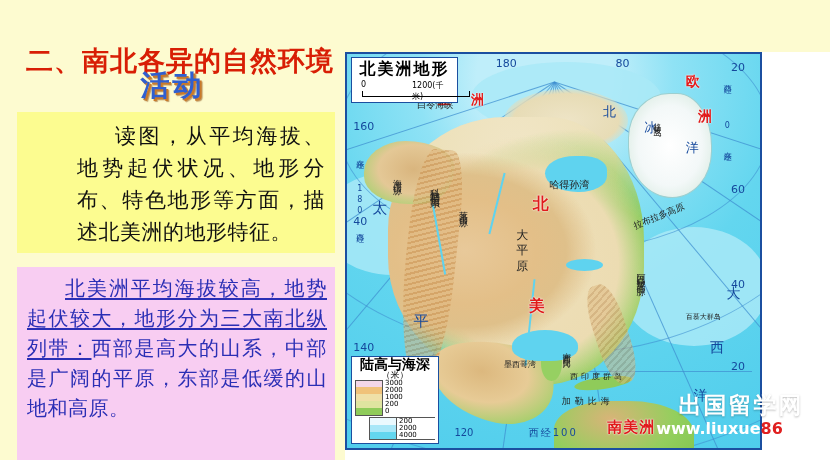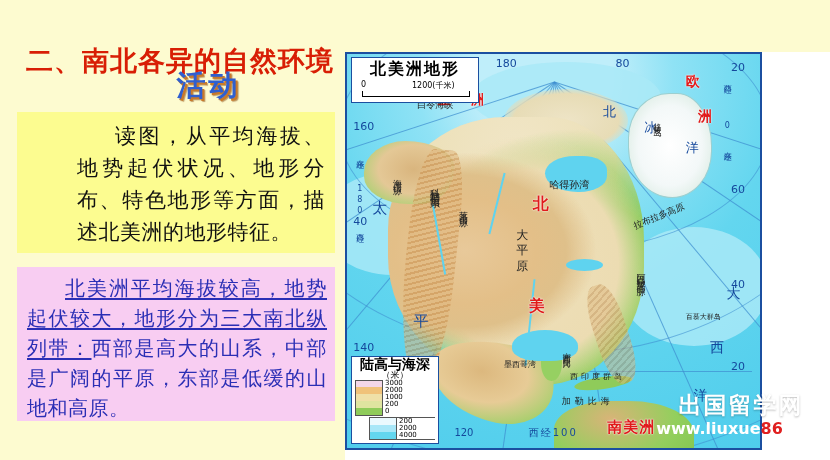--- a/index.html
+++ b/index.html
@@ -24,46 +24,45 @@
   
   #title{
     position:absolute;left:0;top:11px;width:360px;
     text-align:center;
     font-family:"DejaVu Serif","Liberation Serif",serif;
     font-weight:bold;font-size:27px;color:#d81e05;
     letter-spacing:1px;white-space:nowrap;margin-top:32px;
   }
   
   #activity{
-    position:absolute;left:8px;top:66px;width:345px;
+    position:absolute;left:0;top:66px;width:345px;
     text-align:center;
     font-family:"DejaVu Serif","Liberation Serif",serif;
     font-weight:bold;font-size:29px;
     color:#2f5fd0;
     text-shadow:2px 2px 0 #c97a2a, 3px 3px 1px rgba(140,80,20,.55);
     letter-spacing:3px;
-    padding-left:28px;
   }
   
   #yellow-box{
     position:absolute;left:17px;top:112px;width:318px;height:141px;
     background:#fcfc90;
     box-sizing:border-box;
     padding:8px 10px 6px 12px;
   }
   #yellow-box .txt{
     font-family:"DejaVu Serif","Liberation Serif",serif;
     font-size:21px;line-height:32px;color:#111;
     text-indent:38px;text-align:justify;
     letter-spacing:0.5px;
     margin-left:48px;
   }
   
   #pink-box{
-    position:absolute;left:17px;top:267px;width:318px;height:154px;
+    position:absolute;left:17px;top:267px;width:318px;height:193px;
     background:#f8cdf2;
     box-sizing:border-box;
     padding:6px 8px 6px 10px;
   }
   #pink-box .txt{
     font-family:"DejaVu Sans","Liberation Sans",sans-serif;
     font-size:20px;line-height:30px;color:#2b2fb5;
     text-indent:38px;text-align:justify;letter-spacing:0.5px;
   }
   #pink-box .u{ text-decoration:underline; text-underline-offset:3px; }
@@ -151,21 +150,21 @@
   
   .lbl{position:absolute;white-space:nowrap;line-height:1;}
   .lbl-blue{color:#14489c;}
   .lbl-red{color:#e01b1b;font-weight:bold;
     text-shadow:0 0 1px #fff,0 0 2px #fff;}
   .lbl-dk{color:#222;}
   .vert{writing-mode:vertical-rl;text-orientation:upright;letter-spacing:2px;}
 
   
   #map-title-box{
-    position:absolute;left:4px;top:3px;width:128px;height:46px;
+    position:absolute;left:4px;top:3px;width:107px;height:46px;
     background:#ffffff;border:1px solid #1b4fa0;
     box-sizing:border-box;padding:2px 4px;
   }
   #map-title-box .mt{
     font-family:"DejaVu Serif","Liberation Serif",serif;
     font-weight:bold;font-size:16px;color:#000;letter-spacing:2px;
     text-align:center;line-height:18px;
   }
   #scale-row{position:relative;height:20px;margin-top:2px;}
   #scale-row .sn{position:absolute;top:0;font-size:8px;color:#000;}

